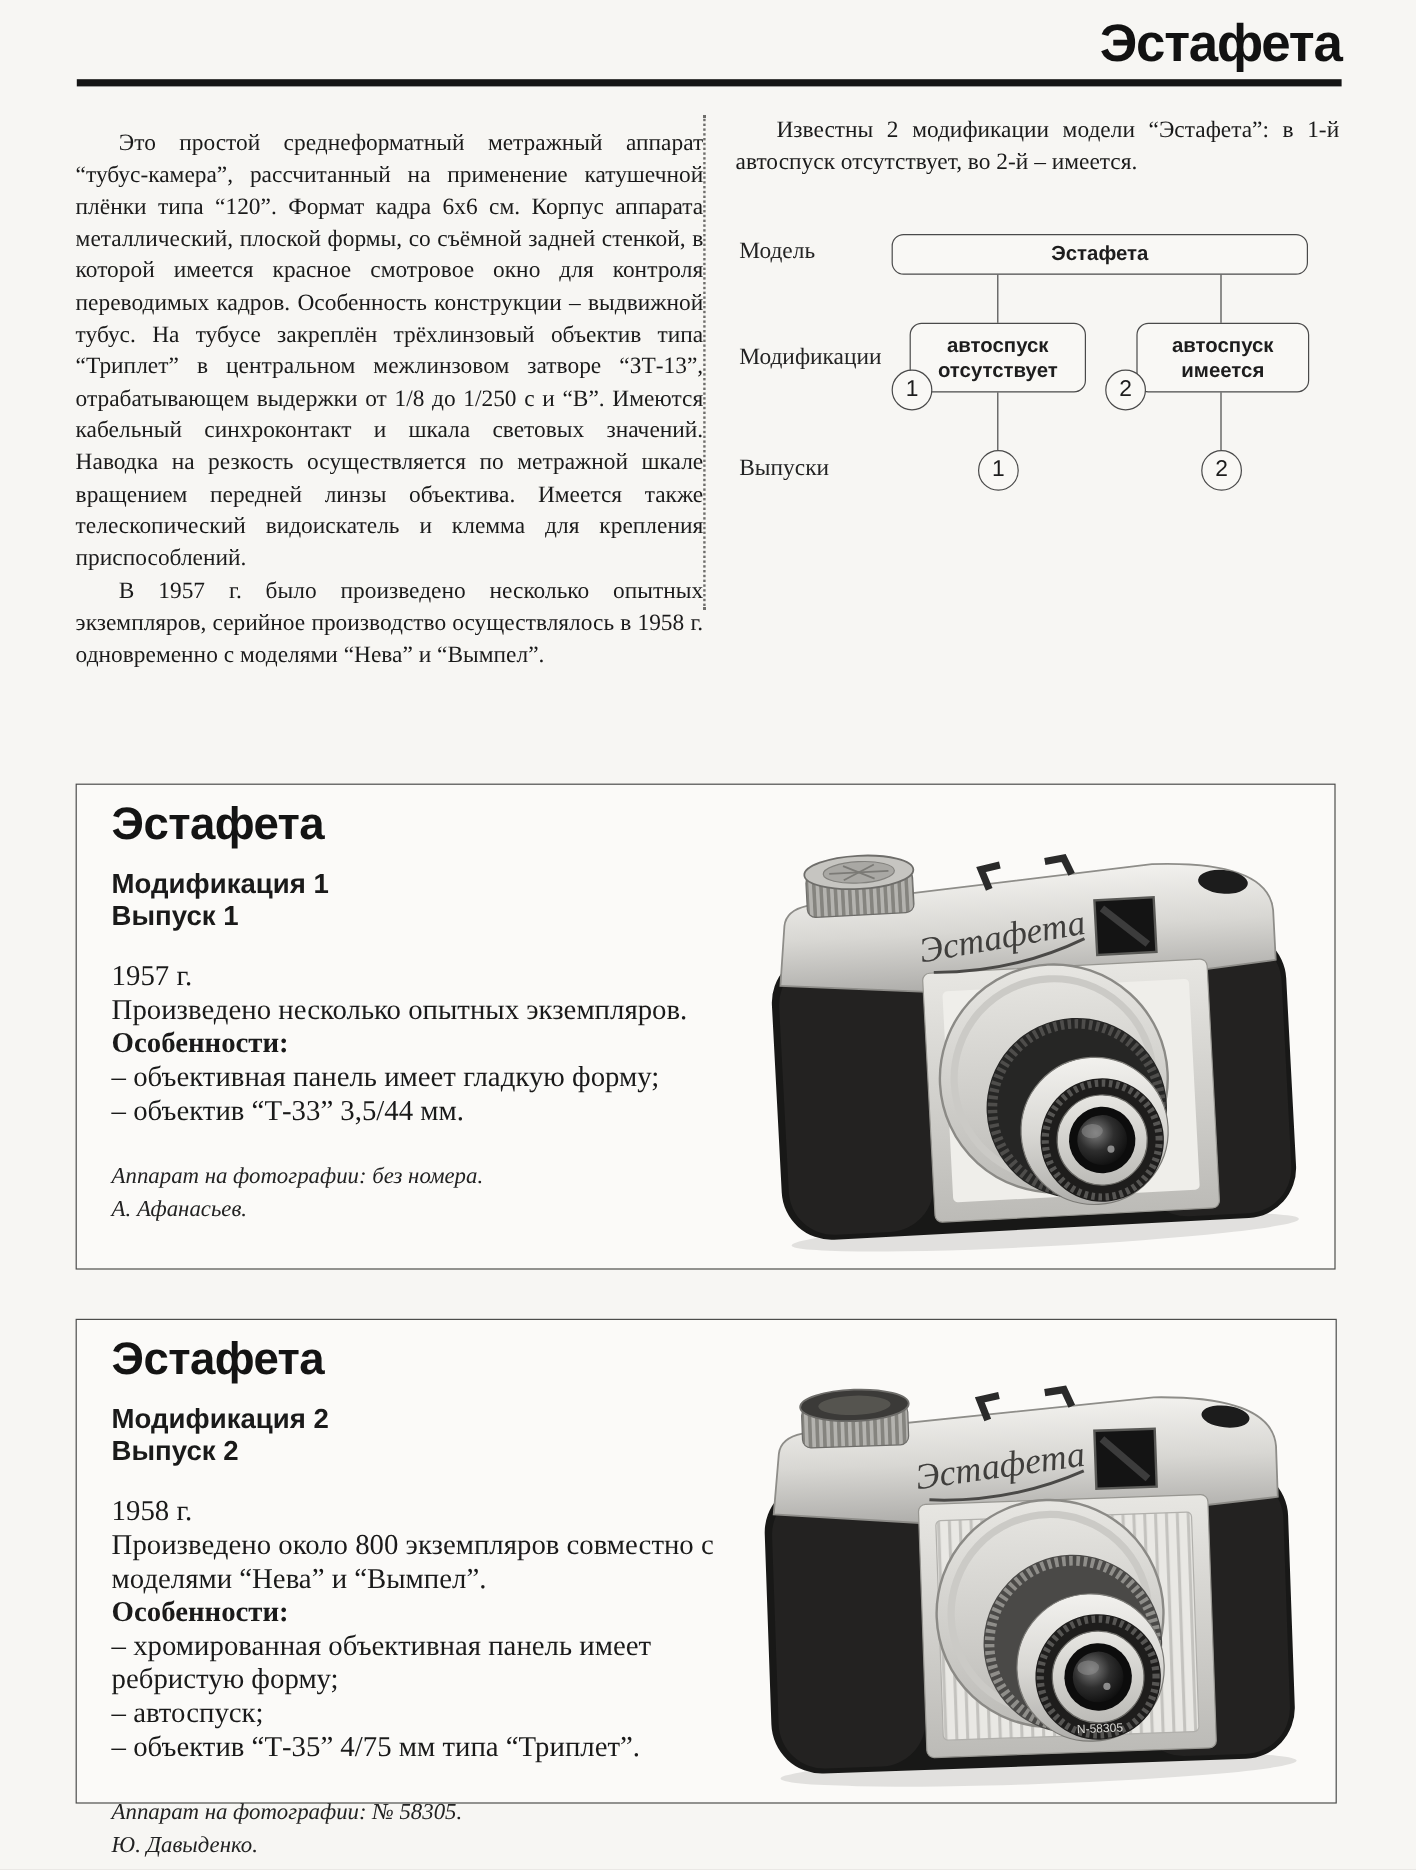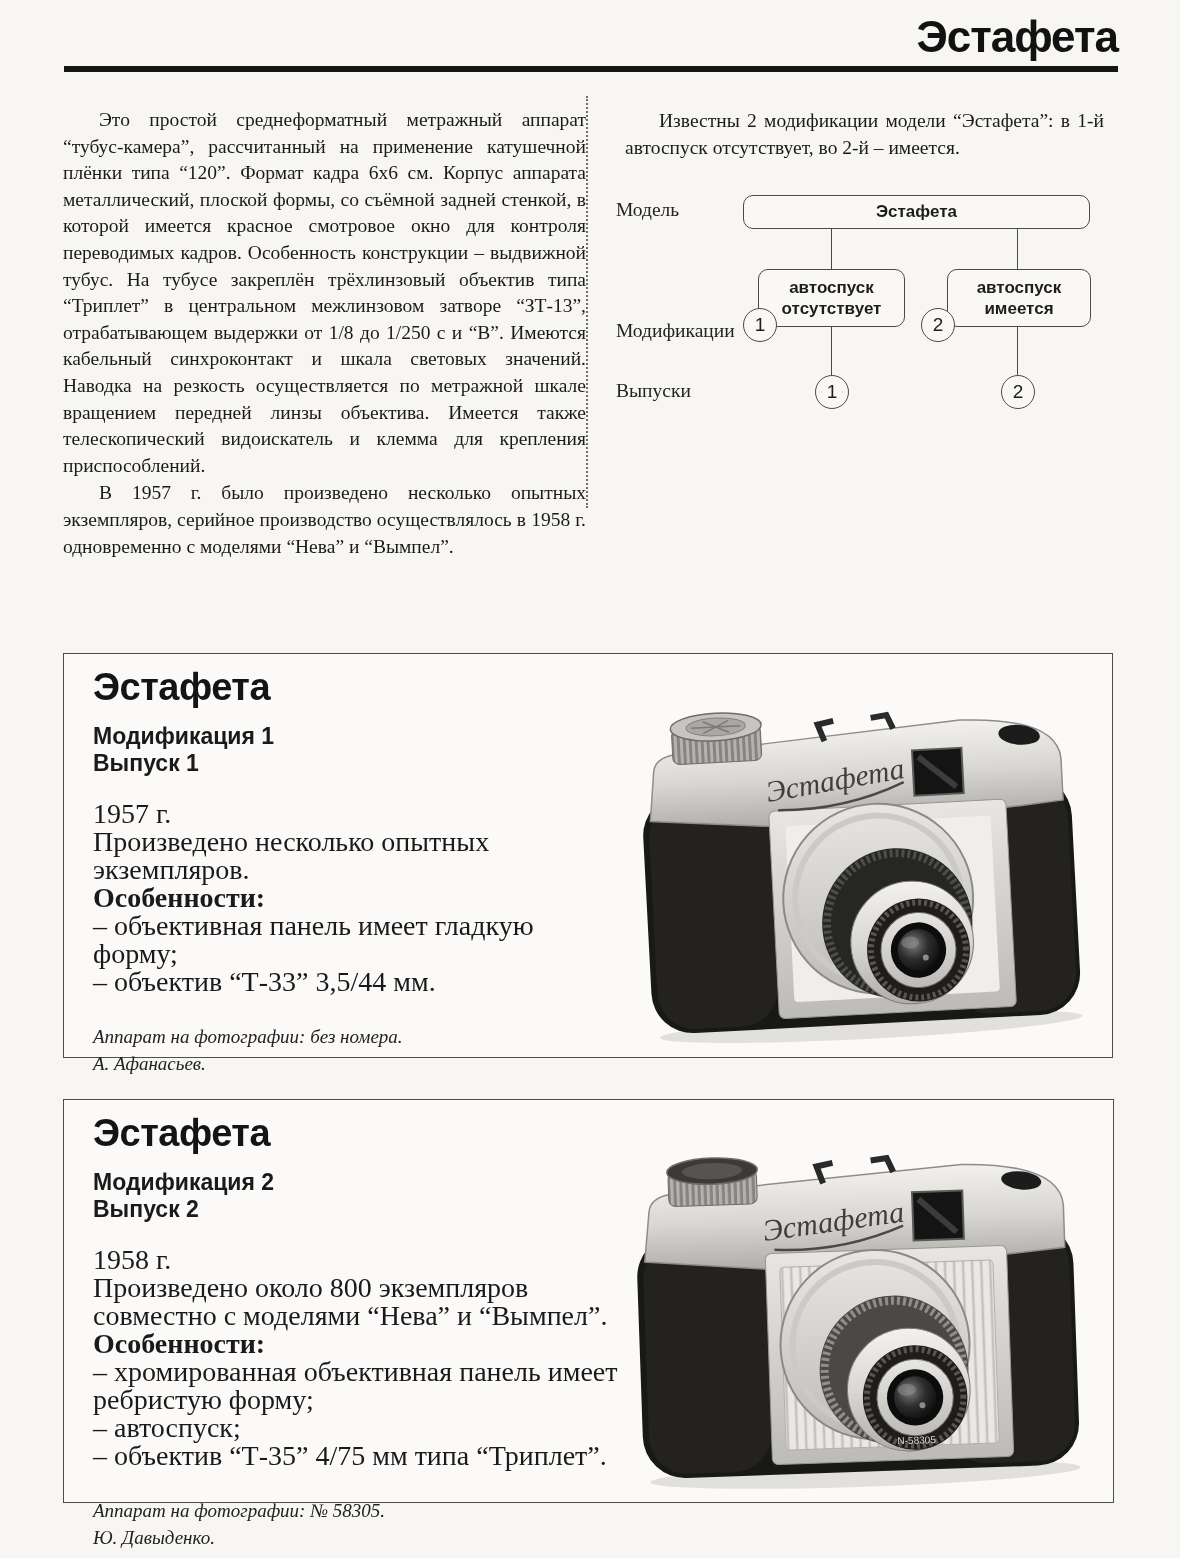--- a/index.html
+++ b/index.html
@@ -21,26 +21,26 @@
     position:absolute;left:63px;top:107px;width:523px;
     font-size:19.5px;line-height:26.6px;text-align:justify;
   }
   .col-left p{margin:0;text-indent:36px;}
   .col-left p + p{margin-top:1px;}
   .col-divider{position:absolute;left:586px;top:96px;height:412px;width:0;border-left:2px dotted #6e6d6a;}
   .col-right{
     position:absolute;left:609px;top:92px;width:511px;
     font-size:19.5px;line-height:26.6px;text-align:justify;
   }
-  .col-right p{margin:16px;text-indent:34px;}
+  .col-right p{margin:4px;text-indent:34px;}
   
   .diagram{position:absolute;left:608px;top:185px;width:512px;height:240px;}
   .dg-label{position:absolute;left:8px;font-size:19.5px;color:#232323;}
   .dg-label.model{top:14px;}
-  .dg-label.mods{top:102px;margin-top:33px;}
+  .dg-label.mods{top:102px;}
   .dg-label.rel{top:195px;}
   .dg-box{
     position:absolute;box-sizing:border-box;border:1.5px solid #4a4a4a;border-radius:10px;
     background:#f9f8f5;display:flex;align-items:center;justify-content:center;text-align:center;
     font-family:"Liberation Sans","DejaVu Sans",sans-serif;font-weight:bold;font-size:17px;line-height:1.25;color:#1d1d1d;
   }
   .dg-model{left:135px;top:10px;width:347px;height:34px;}
   .dg-mod1{left:150px;top:84px;width:147px;height:58px;padding:0 14px;}
   .dg-mod2{left:339px;top:84px;width:144px;height:58px;padding:0 14px;}
   .dg-line{position:absolute;width:0;border-left:1.5px solid #4a4a4a;}
@@ -64,21 +64,21 @@
   .card-text{position:absolute;left:29px;top:14px;width:525px;}
   .card-title{
     margin:0;font-family:"Liberation Sans","DejaVu Sans",sans-serif;
     font-weight:bold;font-size:38px;letter-spacing:-0.5px;color:#141414;line-height:1.05;
   }
   .card-sub{
     margin:0;font-family:"Liberation Sans","DejaVu Sans",sans-serif;
     font-weight:bold;font-size:23px;color:#1a1a1a;line-height:27px;
   }
   .card-sub.first{margin-top:15px;}
-  .card-body{margin-top:23px;font-size:28px;line-height:28px;}
+  .card-body{margin-top:23px;font-size:24px;line-height:28px;}
   .card-body .bold{font-weight:bold;}
   .card-caption{margin-top:27px;font-style:italic;font-size:19px;line-height:27px;color:#222;}
   .photo{position:absolute;}
   .photo-1{left:548px;top:36px;width:494px;height:356px;}
   .photo-2{left:546px;top:32px;width:492px;height:362px;}
 </style>
 </head>
 <body>
 
 <div class="page">

